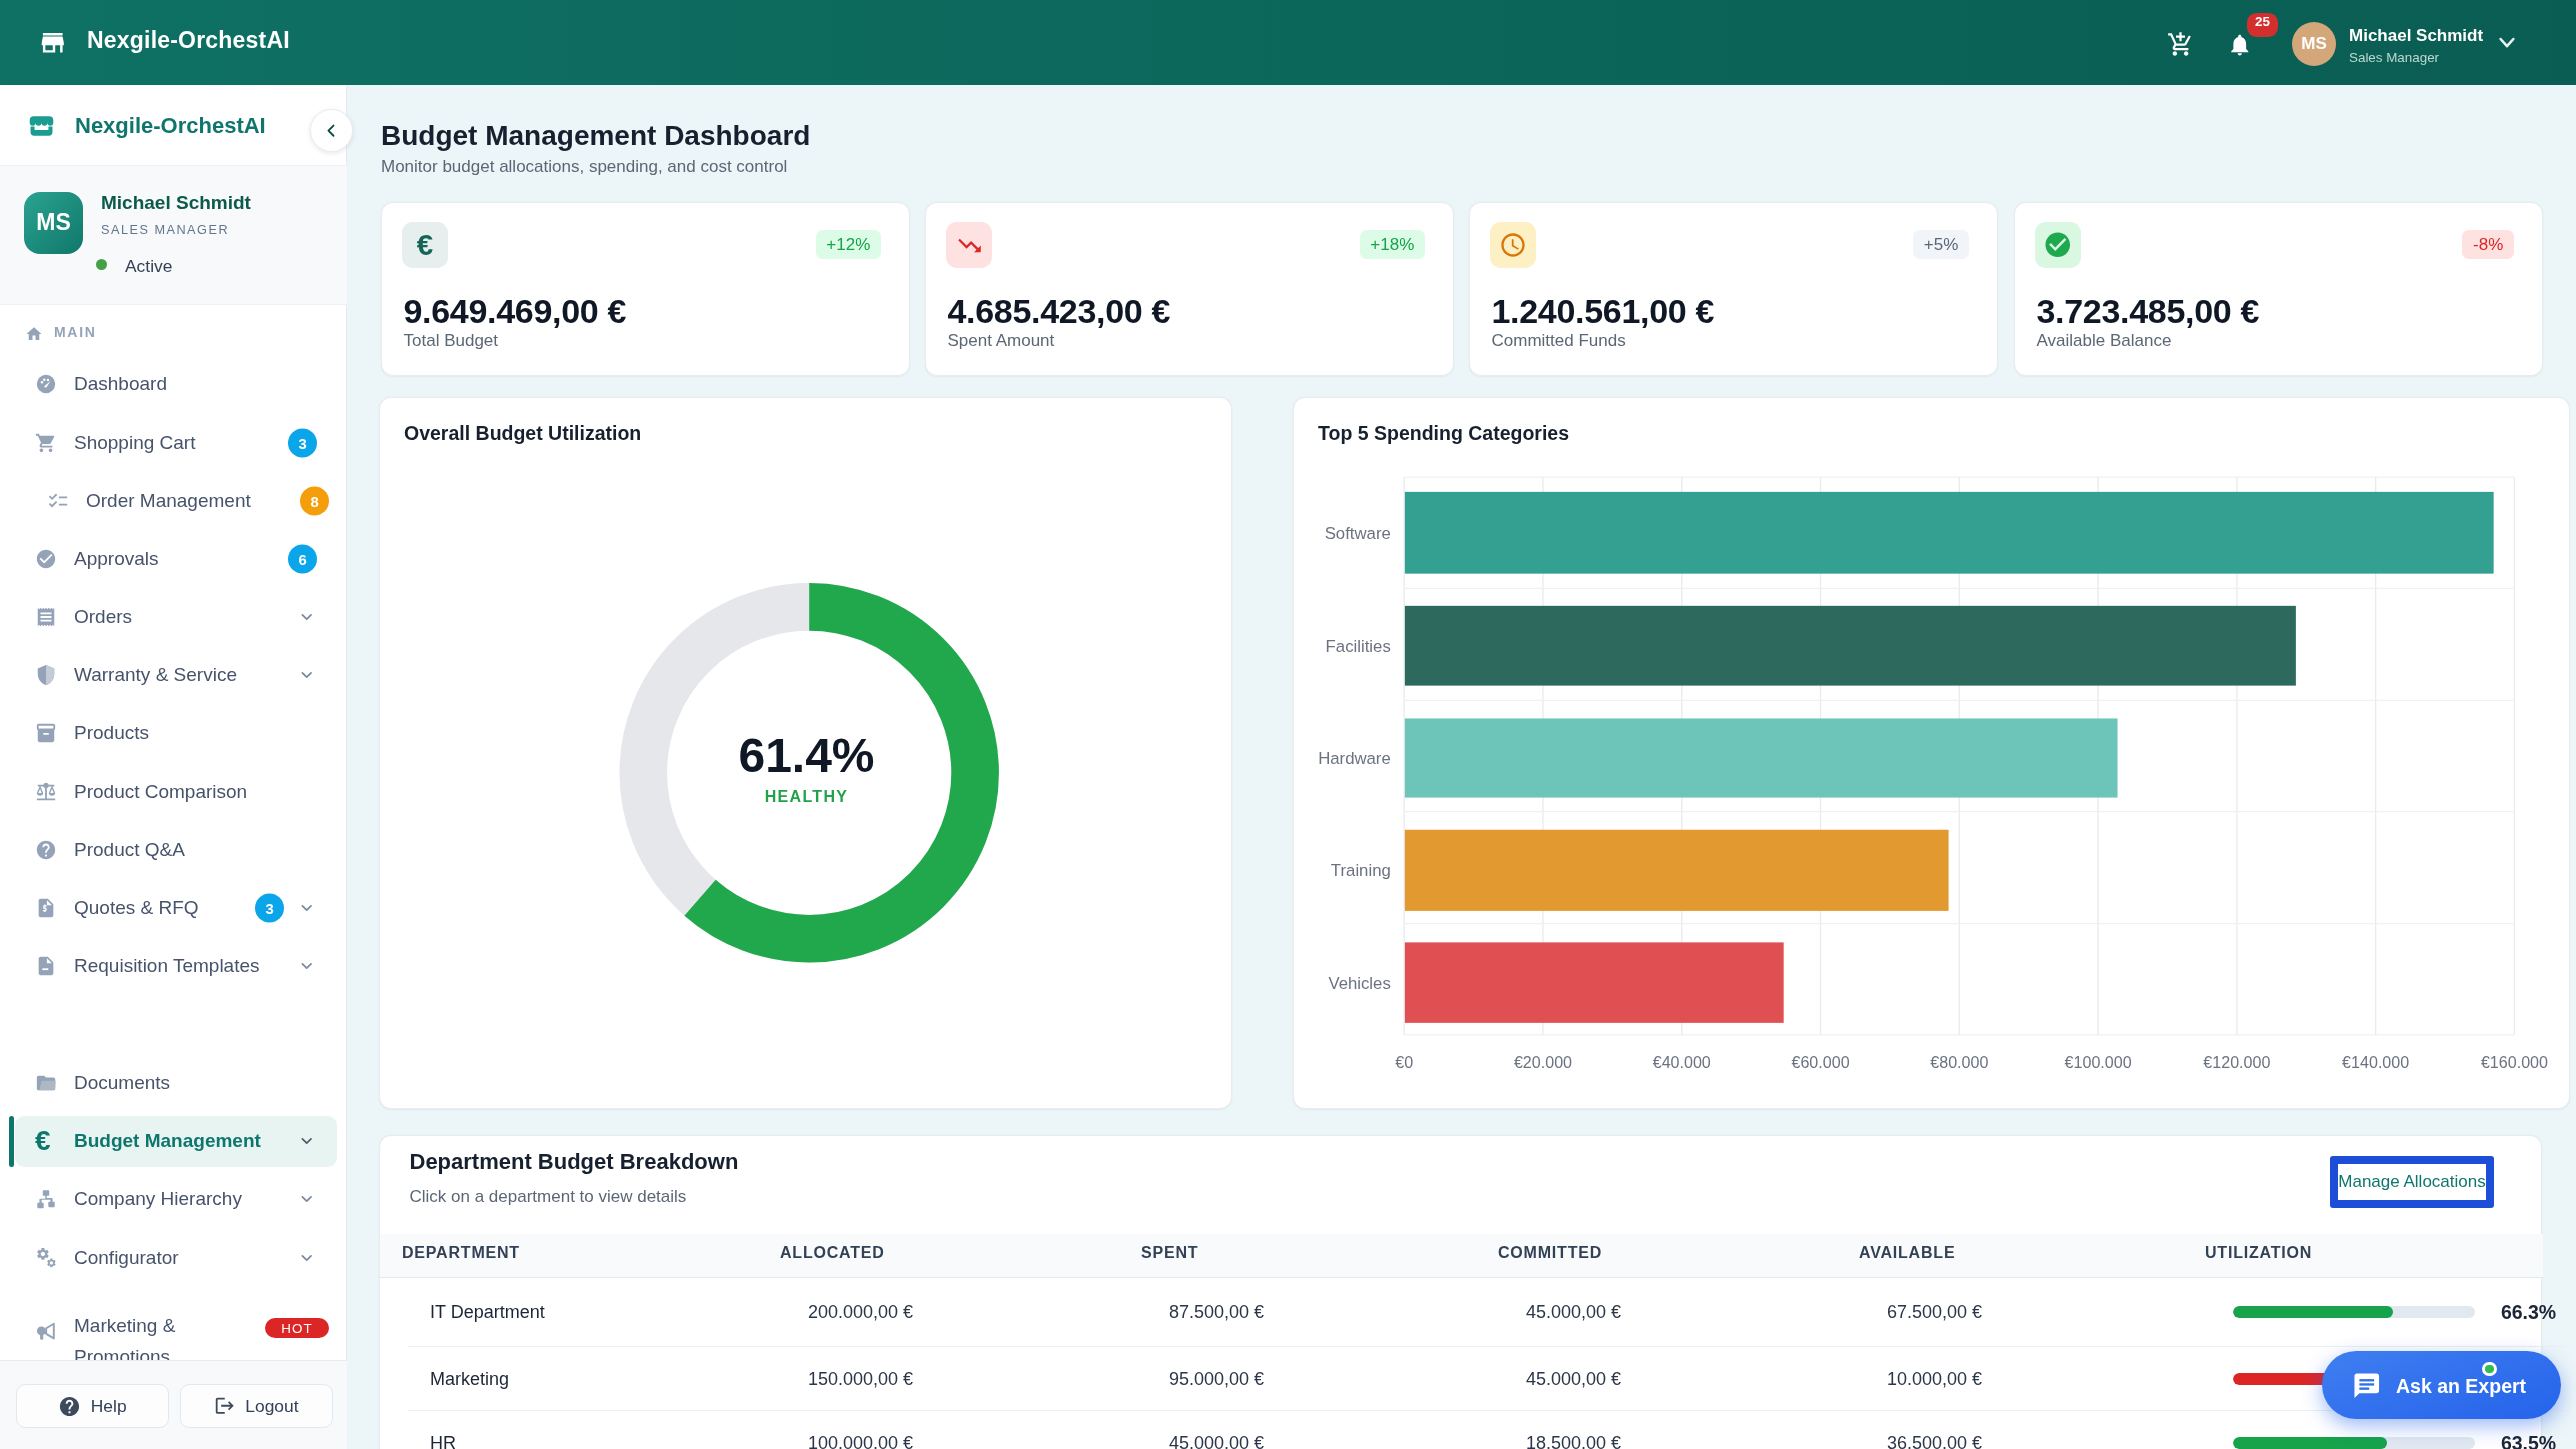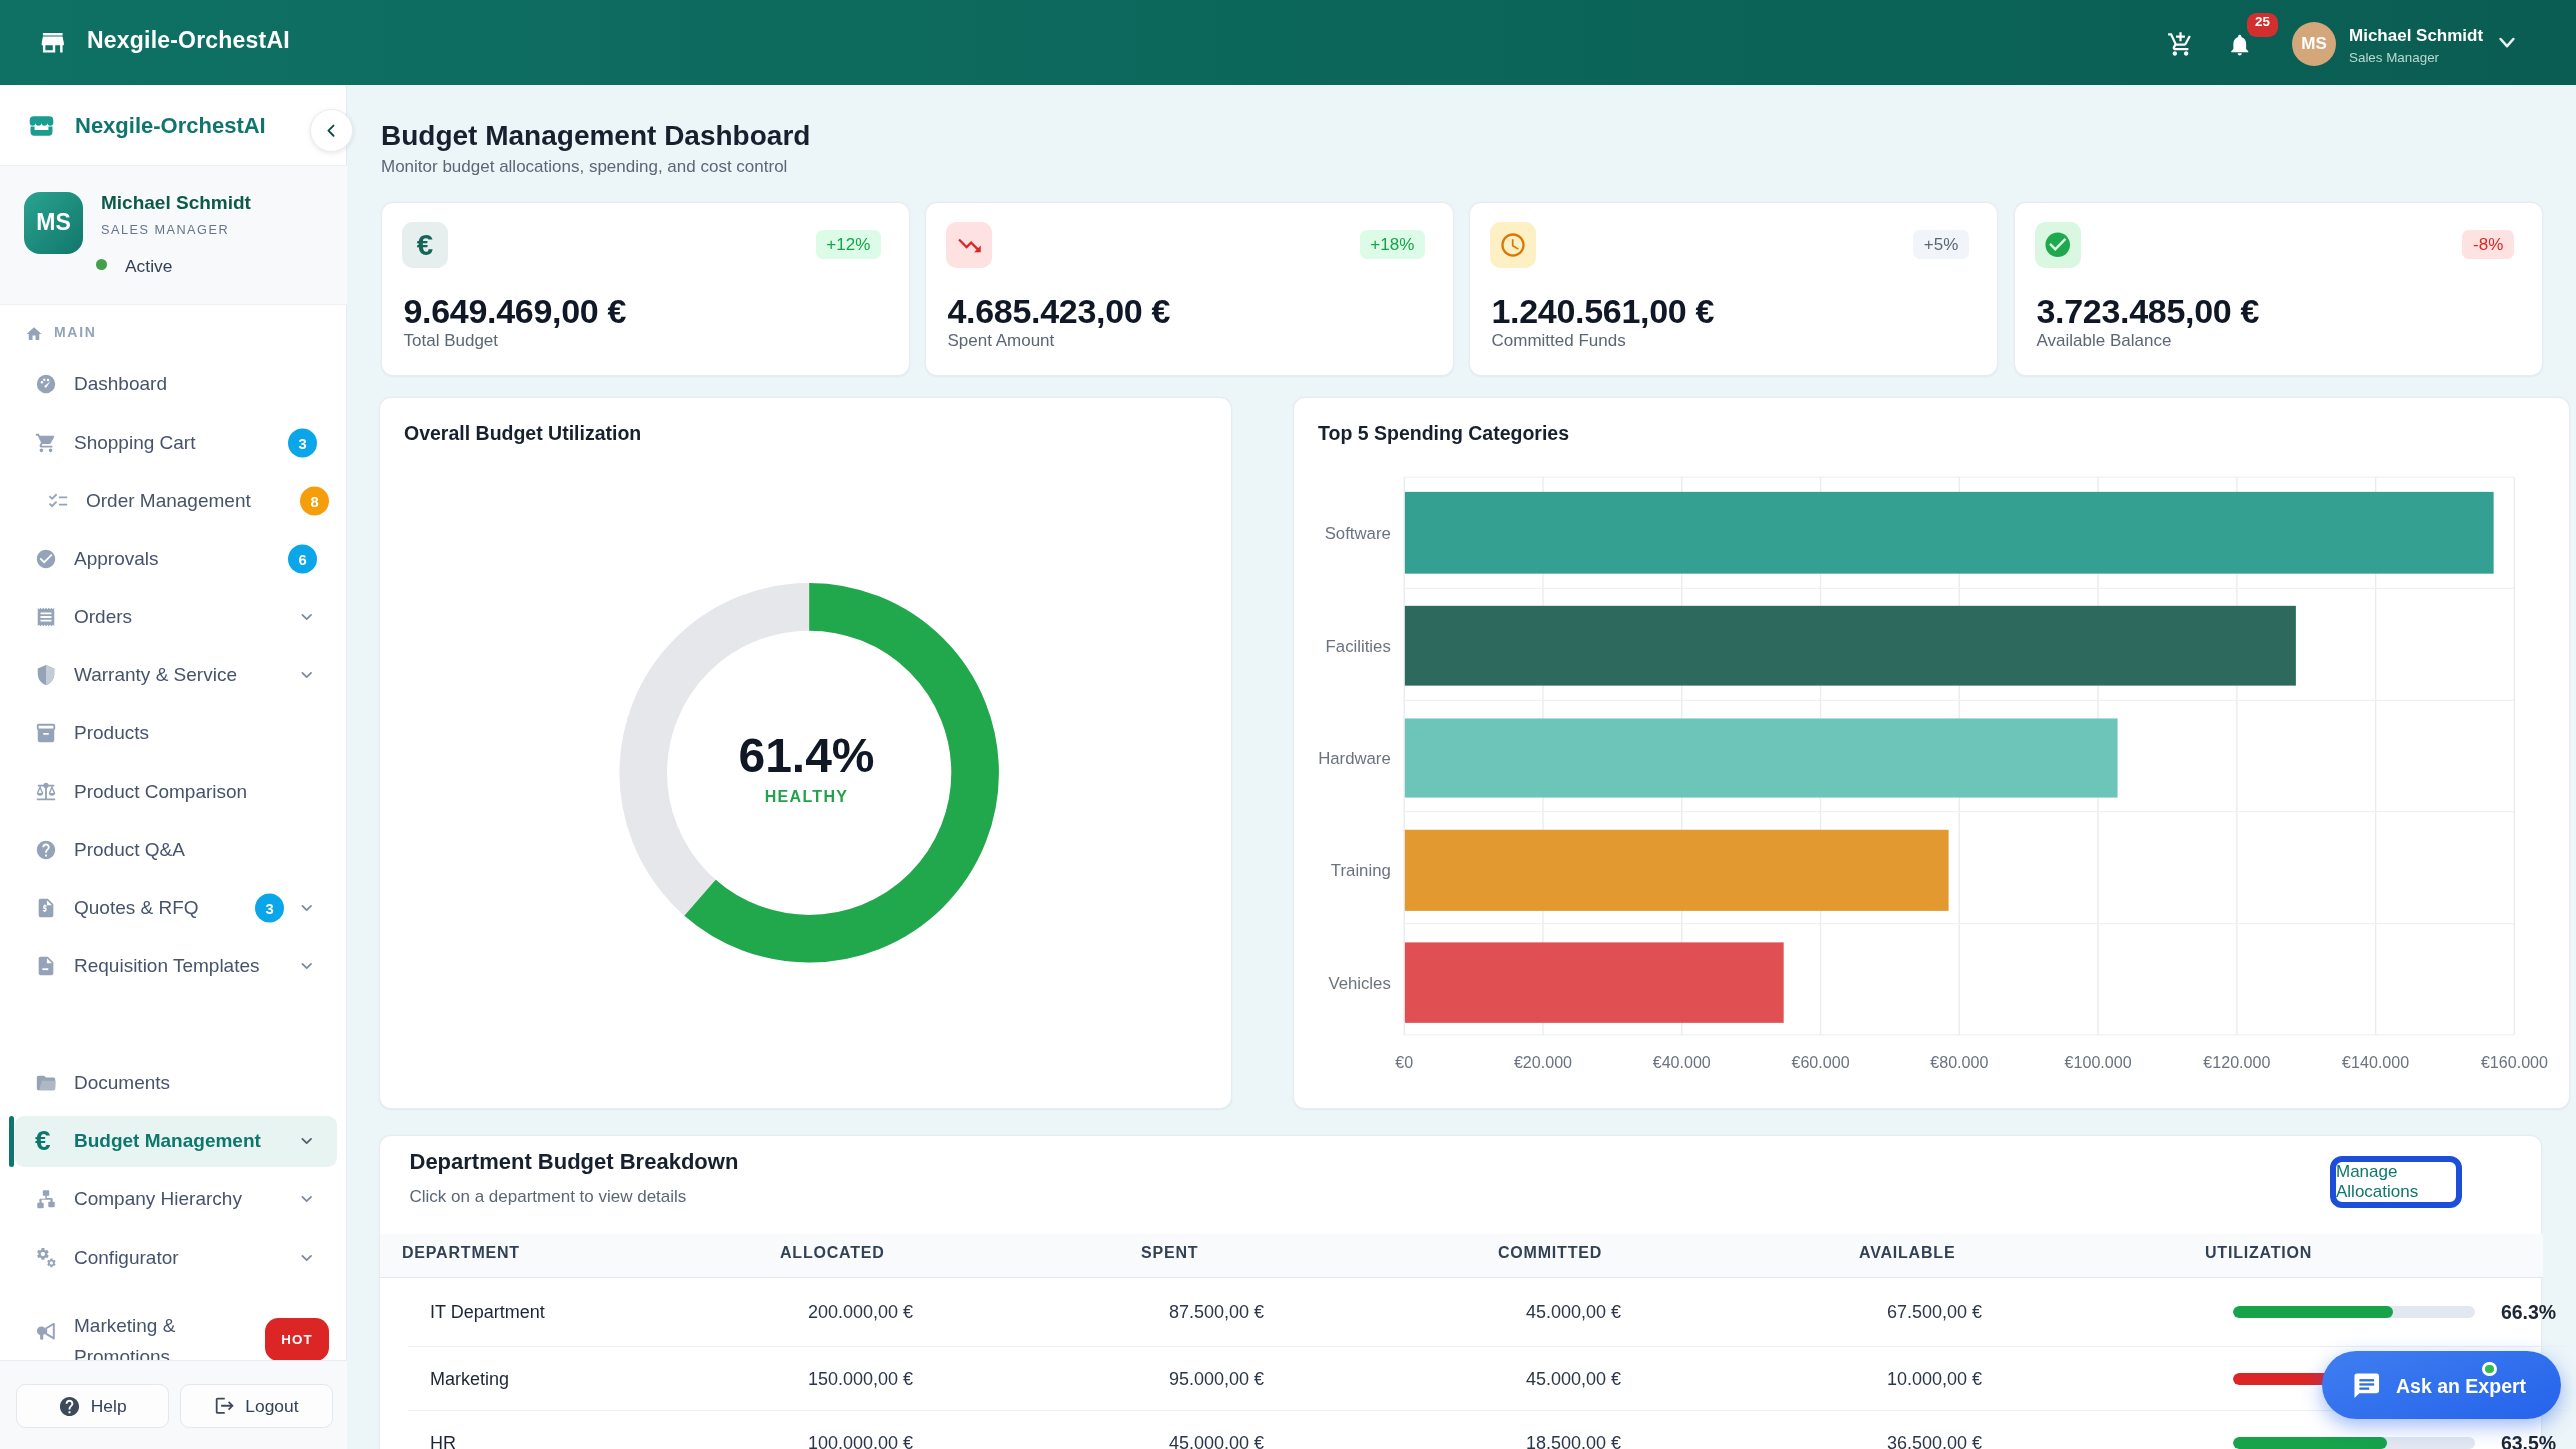--- a/index.html
+++ b/index.html
@@ -64,21 +64,21 @@
   #chart-right { left:946px; width:1277px; }
   .ctitle { position:absolute; left:24px; top:23.5px; font-size:19.5px; font-weight:bold; color:#16202e; }
 
   #donut-num { position:absolute; left:0; top:330px; width:853px; text-align:center; font-size:48px; font-weight:bold; color:#101826; }
   #donut-cap { position:absolute; left:0; top:390px; width:853px; text-align:center; font-size:16px; font-weight:bold; color:#21a24b; letter-spacing:1.3px; }
 
   
   #tablecard { position:absolute; left:32px; top:1050px; width:2163px; height:323px; background:#fff; border:0.7px solid #e7ecf1; border-radius:12px 12px 0 0; box-shadow:0 0.7px 2px rgba(16,24,40,.05); }
   #tc-title { position:absolute; left:29.5px; top:13.4px; font-size:22px; font-weight:bold; color:#16202e; }
   #tc-sub { position:absolute; left:29.5px; top:51px; font-size:17px; color:#5b6775; }
-  #tc-btn { position:absolute; left:1950px; top:19.5px; width:132px; height:52px; border:6px solid #1d4ed8; border-radius:12px; color:#0f766e; font-size:17px; display:flex; align-items:center; justify-content:center; background:#fff; }
+  #tc-btn { position:absolute; left:1950px; top:19.5px; width:164px; height:52px; border:8px solid #1d4ed8; border-radius:3px; color:#0f766e; font-size:17px; display:flex; align-items:center; justify-content:center; background:#fff; }
   #thead { position:absolute; left:0; top:98px; width:2163px; height:44px; background:#f8fafc; border-bottom:0.7px solid #e2e8f0; }
   .th { position:absolute; top:10px; font-size:16px; font-weight:bold; color:#334155; letter-spacing:0.8px; }
   .trow { position:absolute; left:0; width:2163px; height:66px; border-bottom:0.7px solid #eceff3;margin-left:28px; }
   .td { position:absolute; top:50%; transform:translateY(-50%); font-size:18px; color:#2b3648; }
   .tdname { font-size:18px; color:#1d2636; }
   .ptrack { position:absolute; left:1825px; top:50%; transform:translateY(-50%); width:242px; height:12px; border-radius:6px; background:#e2e8f0; overflow:hidden; }
   .pfill { display:block; height:12px; border-radius:6px; }
   .tpct { position:absolute; right:14.8px; top:50%; transform:translateY(-50%); font-size:19.5px; font-weight:bold; color:#1d2636; }
 
   
@@ -270,21 +270,21 @@
     <svg class="ico" viewBox="0 0 24 24">
         <g fill="#94a3b8">
           <circle cx="7" cy="10.8" r="4.9"></circle>
           <rect x="5.6" y="13.5" width="3.4" height="7" rx="1.5"></rect>
           <path d="M9 13.2c2.8 1.2 5.4 2.3 8.2 4l1.2-2.6c-2.9-1.6-5.6-2.6-8.4-3.6z"></path>
         </g>
         <path d="M12.2 7.9L20.5 3v16l-8.3-5z" fill="#fff" stroke="#94a3b8" stroke-width="2.1" stroke-linejoin="round"></path>
       </svg>
     <span class="lbl" style="top:19px; transform:none;">Marketing &amp;</span>
     <span class="lbl" style="top:50px; transform:none;">Promotions</span>
-    <span style="position:absolute; left:265px; top:22px; width:64px; height:43px; background:#dc2626; border-radius:13.4px; color:#fff; font-size:13.4px; font-weight:bold; letter-spacing:1px; display:flex; align-items:center; justify-content:center;">HOT</span>
+    <span style="position:absolute; left:265px; top:22px; width:64px; height:20px; background:#dc2626; border-radius:13.4px; color:#fff; font-size:13.4px; font-weight:normal; letter-spacing:1px; display:flex; align-items:center; justify-content:center;">HOT</span>
   </div>
   <div id="sb-foot">
     <div class="fbtn" id="fbtn-help"><svg width="23" height="23" viewBox="0 0 24 24">
           <path fill="#3d4a5c" d="M12 2C6.48 2 2 6.48 2 12s4.48 10 10 10 10-4.48 10-10S17.52 2 12 2zm1 17h-2v-2h2v2zm2.07-7.75l-.9.92C13.45 12.9 13 13.5 13 15h-2v-.5c0-1.1.45-2.1 1.17-2.83l1.24-1.26c.37-.36.59-.86.59-1.41 0-1.1-.9-2-2-2s-2 .9-2 2H8c0-2.21 1.79-4 4-4s4 1.79 4 4c0 .88-.36 1.68-.93 2.25z"></path>
         </svg>Help</div>
     <div class="fbtn" id="fbtn-logout"><svg width="21.5" height="21.5" viewBox="0 0 24 24">
           <path fill="#3d4a5c" d="M17 7l-1.41 1.41L18.17 11H8v2h10.17l-2.58 2.58L17 17l5-5zM4 5h8V3H4c-1.1 0-2 .9-2 2v14c0 1.1.9 2 2 2h8v-2H4V5z"></path>
         </svg>Logout</div>
   </div>
 </div>

